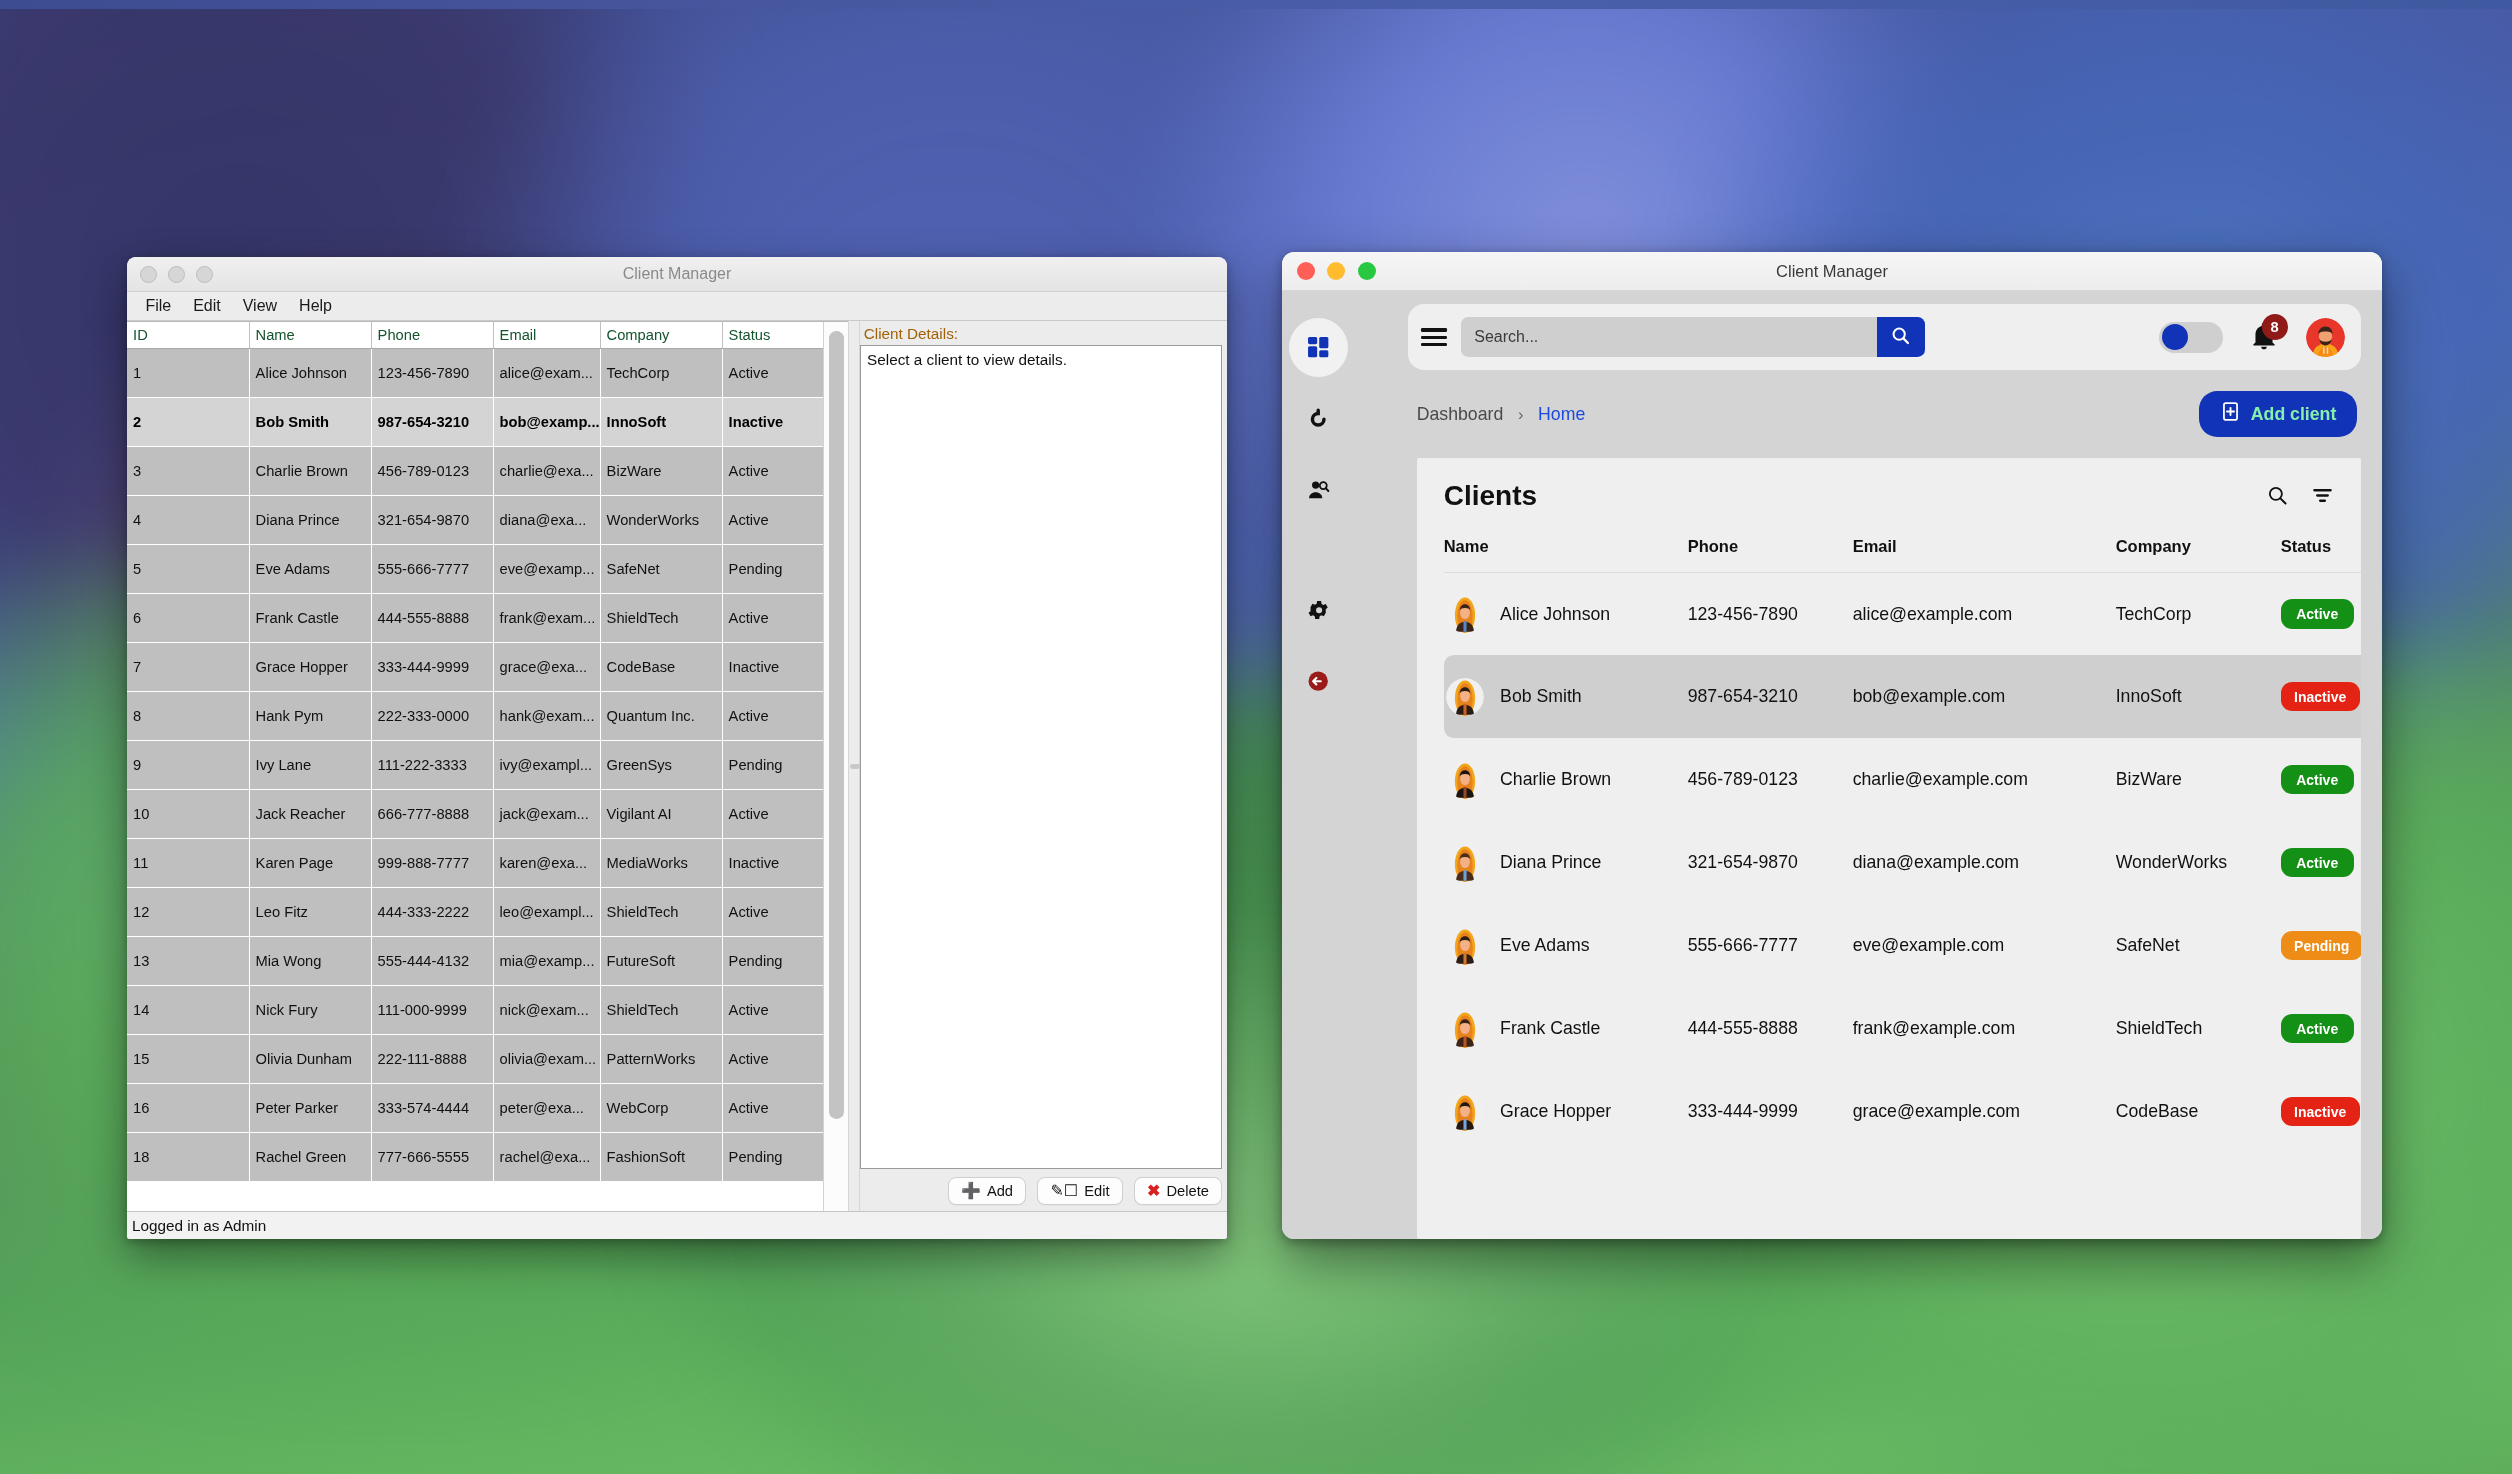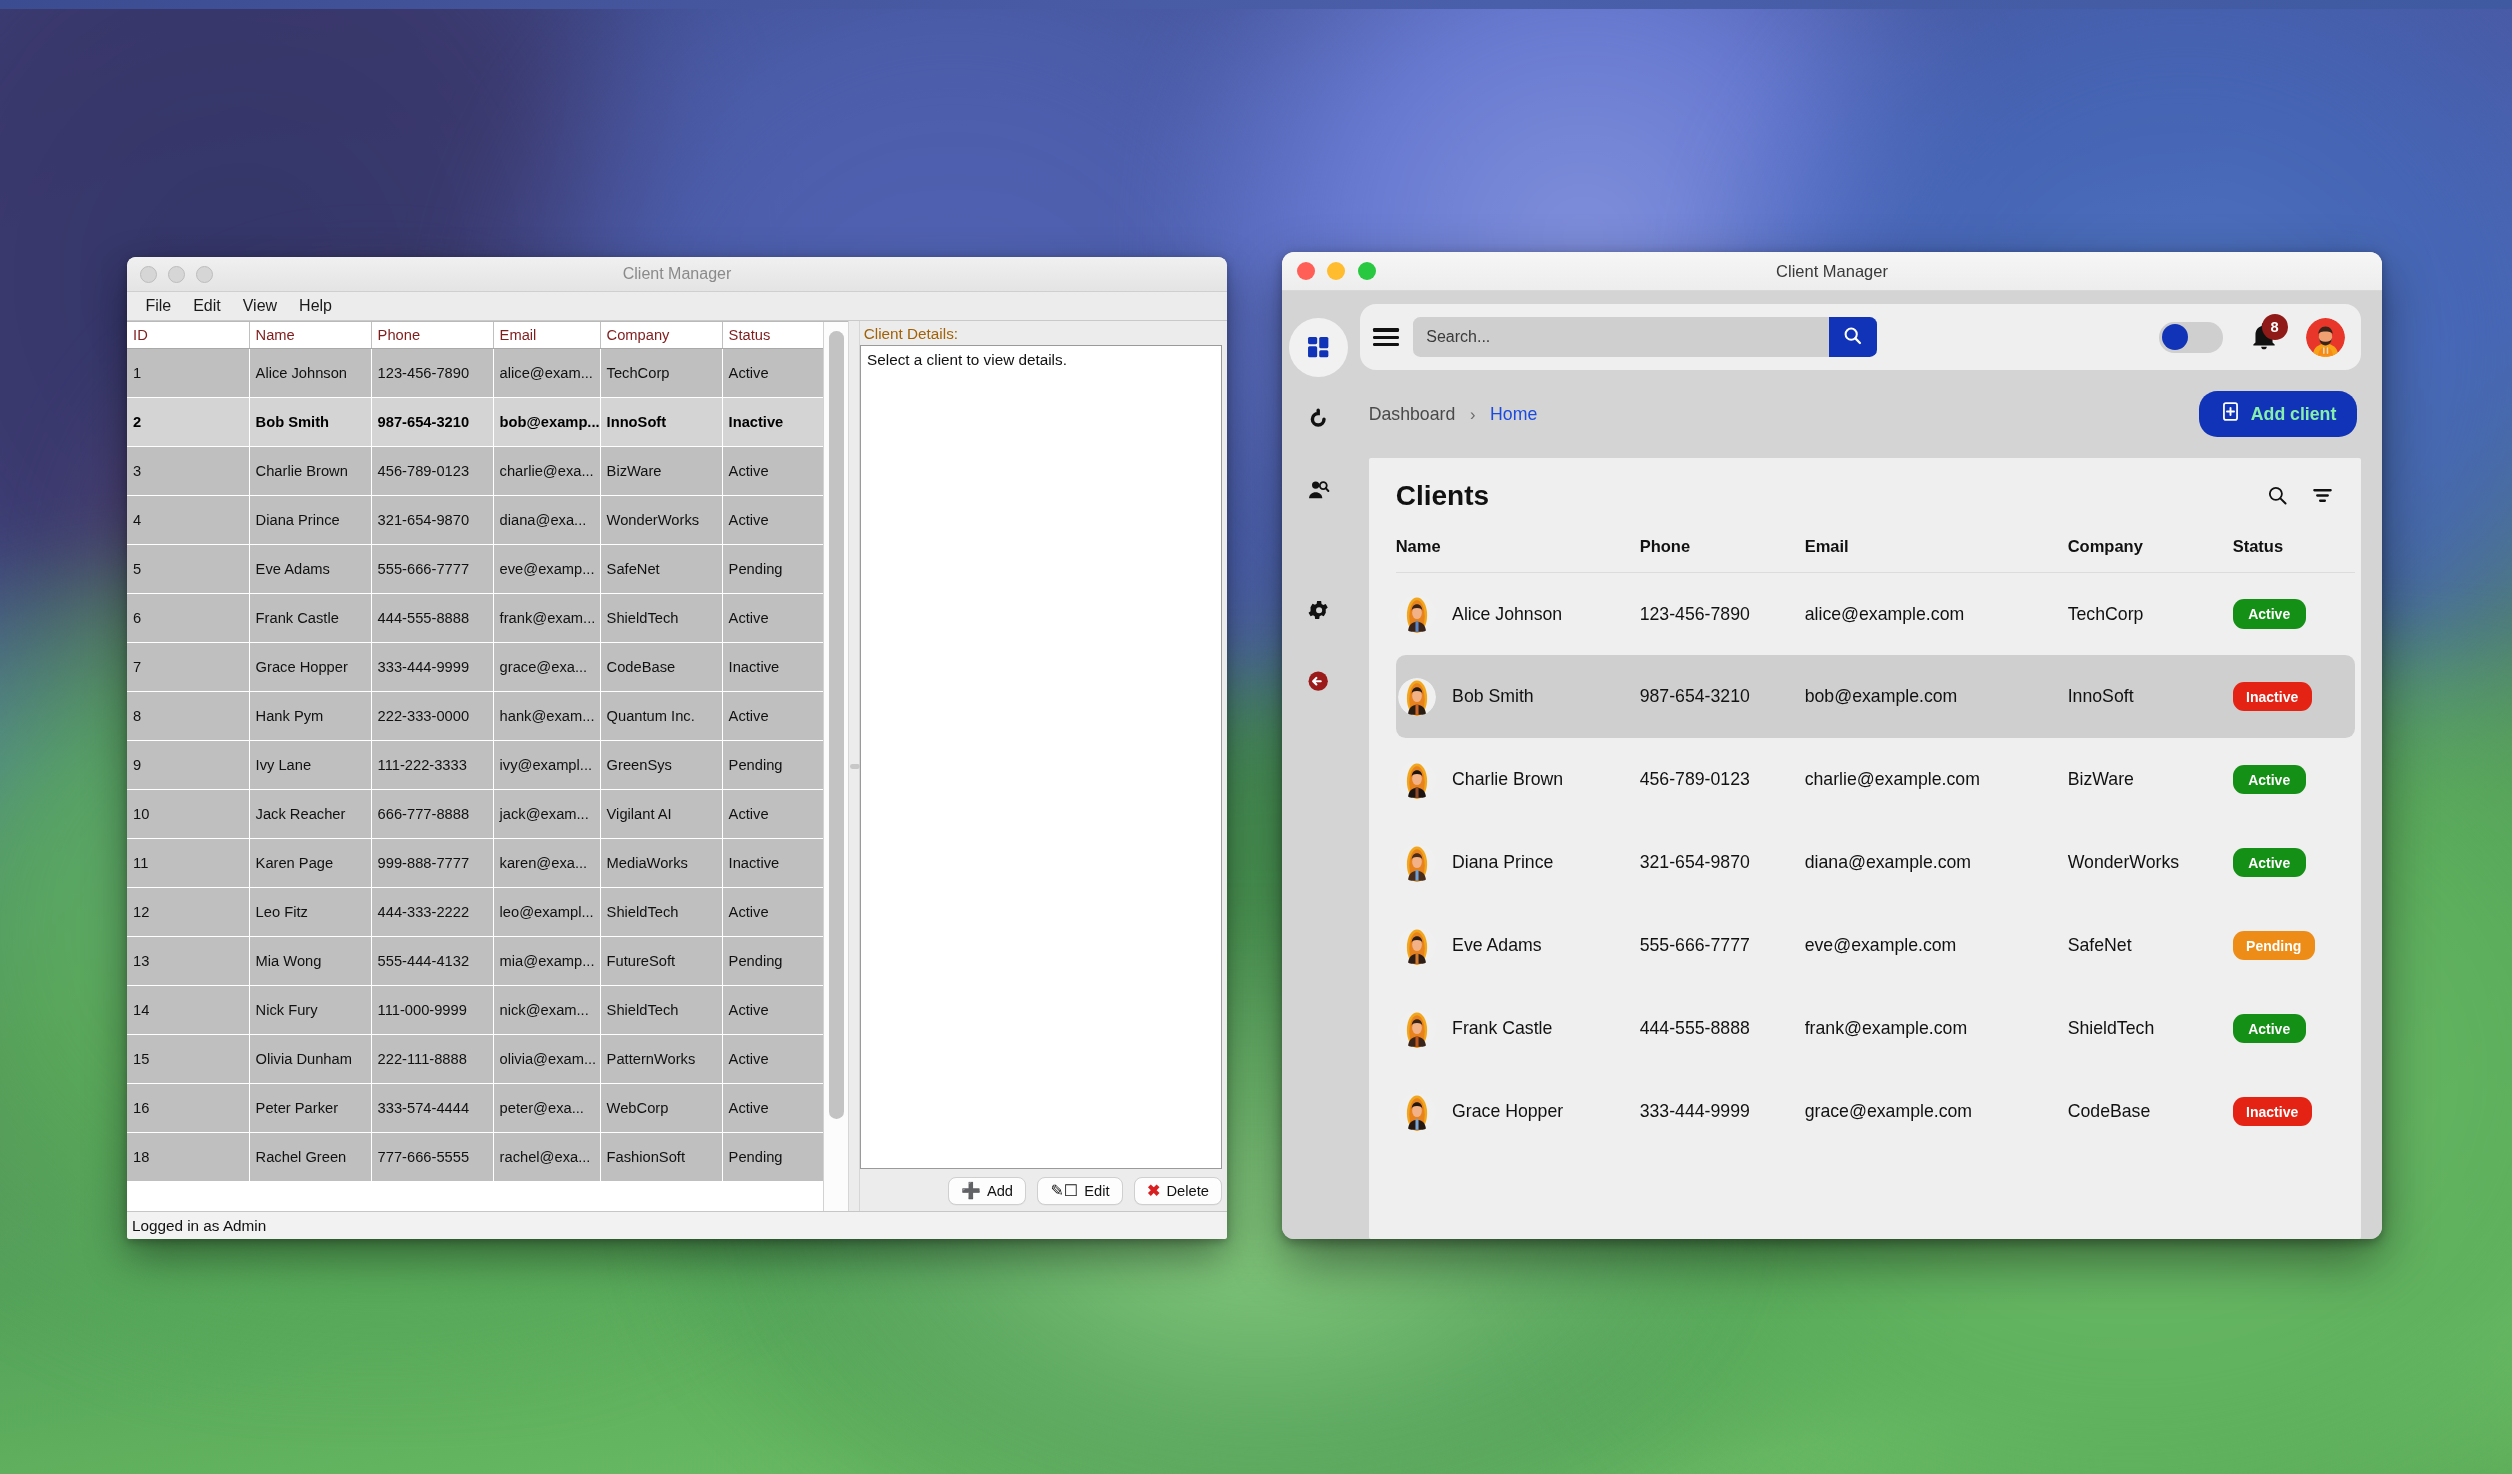--- a/index.html
+++ b/index.html
@@ -68,21 +68,21 @@
 
   .tk-body { flex: 1 1 auto; display: flex; min-height: 0; padding: 0; background:#ececec; }
   .tk-left { display: flex; flex-direction: column; min-width: 0; }
   .tk-tree-wrap { flex: 1 1 auto; display: flex; min-height: 0; background:#fff;
                   border-top:0.6px solid #b9b9b9; }
   .tk-tree { flex: 1 1 auto; display:flex; flex-direction:column; min-width: 0; overflow:hidden;}
   table.tk-table { border-collapse: collapse; width: 100%; table-layout: fixed; }
   table.tk-table th {
     background: #fff; font-size: 14.7px; font-weight: normal; text-align: left;
     padding: 3.7px 6.1px; border-right: 0.6px solid #c0c0c0; border-bottom: 0.6px solid #a9a9a9;
-    color: #7f1d1d; height: 26px;
+    color: #14532d; height: 26px;
   }
   table.tk-table td {
     background: #bfbfbf; font-size: 14.7px; padding: 0 6.1px; height: 49px;
     border-right: 0.6px solid #fff; border-bottom: 0.6px solid #fff; color: #111;
     white-space: nowrap; overflow: hidden;
   }
   table.tk-table tr.sel td { background: #d4d4d4; font-weight: bold; color:#000; }
   .c-id { width: 122px; } .c-nm { width: 122px; } .c-ph { width: 122px; }
   .c-em { width: 107px; } .c-co { width: 122px; } .c-st { width: 113px; }
 
@@ -127,21 +127,21 @@
     border-bottom: 0.6px solid #d8d8d8; display: flex; align-items: center;
     position: relative; flex: 0 0 auto;
   }
   .mac-lights { display: flex; gap: 12.2px; padding-left: 14.7px; }
   .mac-light { width: 18.3px; height: 18.3px; border-radius: 50%; }
   .ml-red { background: #ff5f57; } .ml-yel { background: #febc2e; } .ml-grn { background: #28c840; }
   .mac-title { position: absolute; left: 0; right: 0; text-align: center;
                font-size: 16.5px; color: #3a3a3a; }
 
   .web-body { flex: 1 1 auto; display: flex; min-height: 0; background: #d4d4d4;
-              position: relative; overflow: hidden; }
+              position: relative; overflow: hidden; gap: 48px; }
 
   
   .sidebar {
     width: 72px; flex: 0 0 auto; display: flex; flex-direction: column;
     align-items: center; padding-top: 27px; gap: 0; position: relative; z-index: 2;
   }
   .side-item {
     width: 56px; height: 56px; display: flex; align-items: center; justify-content: center;
     border-radius: 14.7px; cursor: pointer; position: relative; margin-bottom: 14.7px;
   }

